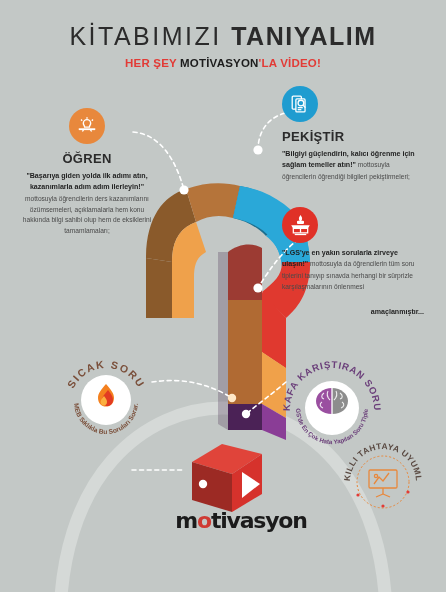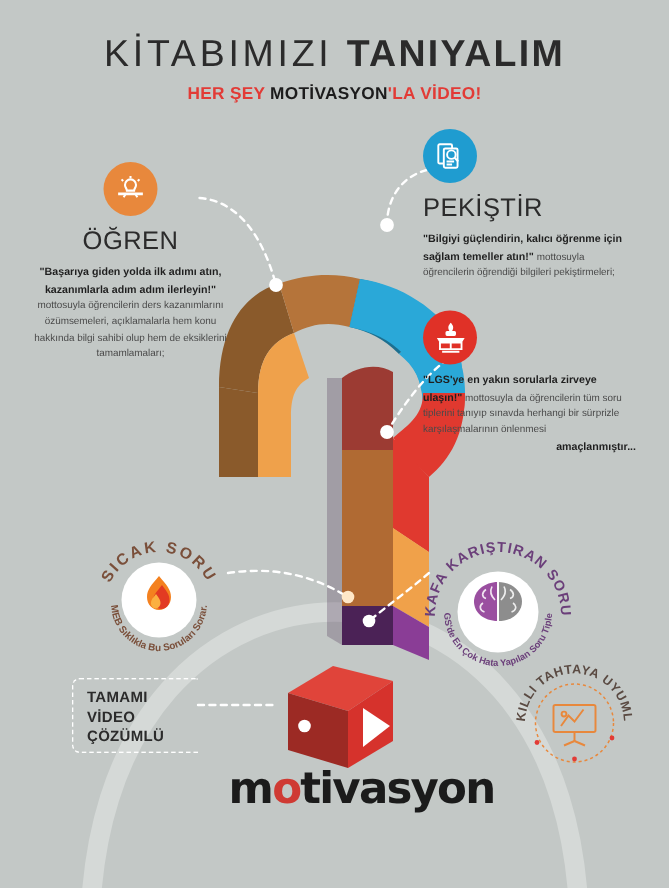--- a/index.html
+++ b/index.html
@@ -26,53 +26,53 @@
   .subtitle .blk { color:#1c1c1c; }
 
   
   .sec { position:absolute; }
   .sec-icon {
     width:36px; height:36px; border-radius:50%;
     display:flex; align-items:center; justify-content:center;
     margin:0 auto;
   }
   .sec h3 {
-    font-size:17px; font-weight:400; color:#2b2b2b;
+    font-size:13px; font-weight:700; color:#2b2b2b;
     letter-spacing:.3px; margin-top:7px;
   }
   .sec p { font-size:6.6px; line-height:1.62; color:#4a4a4a; margin-top:5px; }
   .sec p b { color:#1f1f1f; font-size:7.1px; font-weight:700; }
   .sec-left { width:130px; left:22px; top:108px; text-align:center; }
   .sec-left .sec-icon { background:#e8883c; }
   .sec-right1 { width:140px; left:282px; top:86px; text-align:left; }
   .sec-right1 .sec-icon { background:#1f9cd0; margin:0; }
   .sec-right2 { width:142px; left:282px; top:207px; text-align:left; }
   .sec-right2 .sec-icon { background:#e03127; margin:0; }
   .sec-right2 .tail { display:block; text-align:right; font-weight:700;
-                      color:#1f1f1f; font-size:7.1px; margin-top:1px; }
+                      color:#1f1f1f; font-size:7.1px; margin-top:16px; }
 
   
   .badge { position:absolute; }
   .badge-sicak { left:58px; top:352px; width:96px; height:86px; }
   .badge-kafa  { left:280px; top:356px; width:104px; height:92px; }
   .badge-akilli{ left:338px; top:440px; width:92px; height:70px; }
 
   
   .video-box {
     position:absolute; left:48px; top:452px; width:84px; height:50px;
     border:1.4px dashed #ffffff; border-right:none;
     border-radius:5px 0 0 5px;
     padding:6px 0 0 9px;
   }
   .video-box div { font-size:10px; font-weight:700; color:#2b2b2b; line-height:1.32;
                    letter-spacing:.2px; }
 
   
   .logo { position:absolute; left:0; top:508px; width:446px; text-align:center; }
-  .logo-main { font-size:29px; font-weight:700; color:#1b1b1b; letter-spacing:-1.2px;
+  .logo-main { font-size:22px; font-weight:700; color:#1b1b1b; letter-spacing:-1.2px;
                font-family:"DejaVu Sans", sans-serif;padding-left:36px; }
   .logo-main .dot { color:#cf3a33; }
   .logo-sub { font-size:8px; letter-spacing:4.2px; color:#cf3a33; font-weight:700;
               margin-top:-4px; }
 </style>
 </head>
 <body>
 
 <div id="stage">
 
@@ -254,23 +254,18 @@
       </g>
       <circle cx="20" cy="55" r="1.6" fill="#e23b36"></circle>
       <circle cx="70" cy="52" r="1.6" fill="#e23b36"></circle>
       <circle cx="45" cy="66" r="1.6" fill="#e23b36"></circle>
       <text font-family="Liberation Sans, sans-serif" font-size="8.4" font-weight="700" letter-spacing=".5" fill="#5a4a42">
         <textPath href="#arcTop3" startOffset="50%" text-anchor="middle">AKILLI TAHTAYA UYUMLU</textPath>
       </text>
     </svg>
   </div>
 
-  <div class="video-box">
-    <div>TAMAMI</div>
-    <div>VİDEO</div>
-    <div>ÇÖZÜMLÜ</div>
-  </div>
 
   <div class="logo">
     <div class="logo-main"><span>m</span><span class="dot">o</span><span>tivasyon</span></div>
   </div>
 
 </div>
 
 </body></html>

